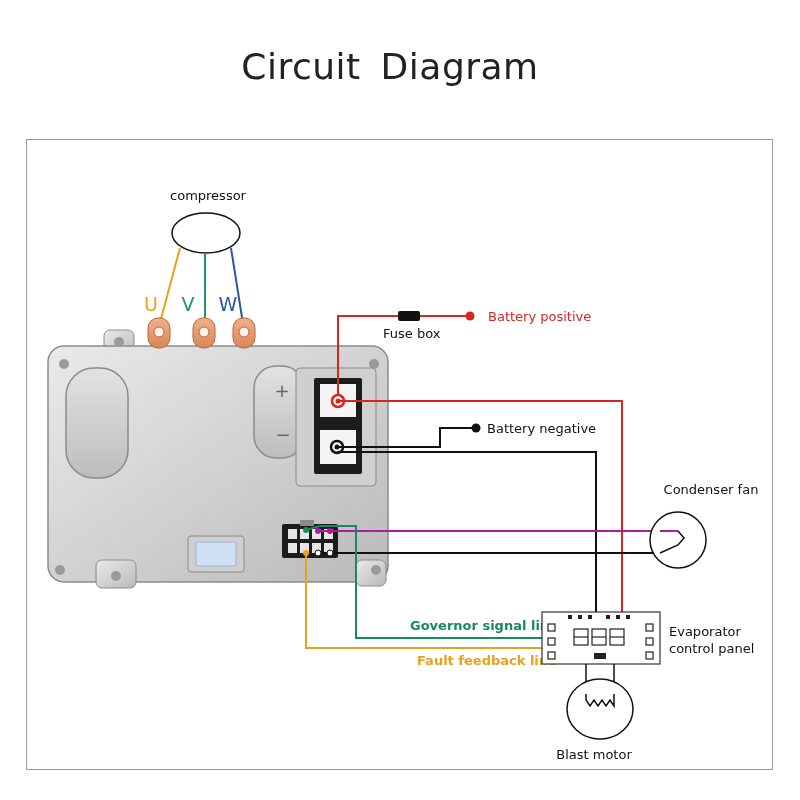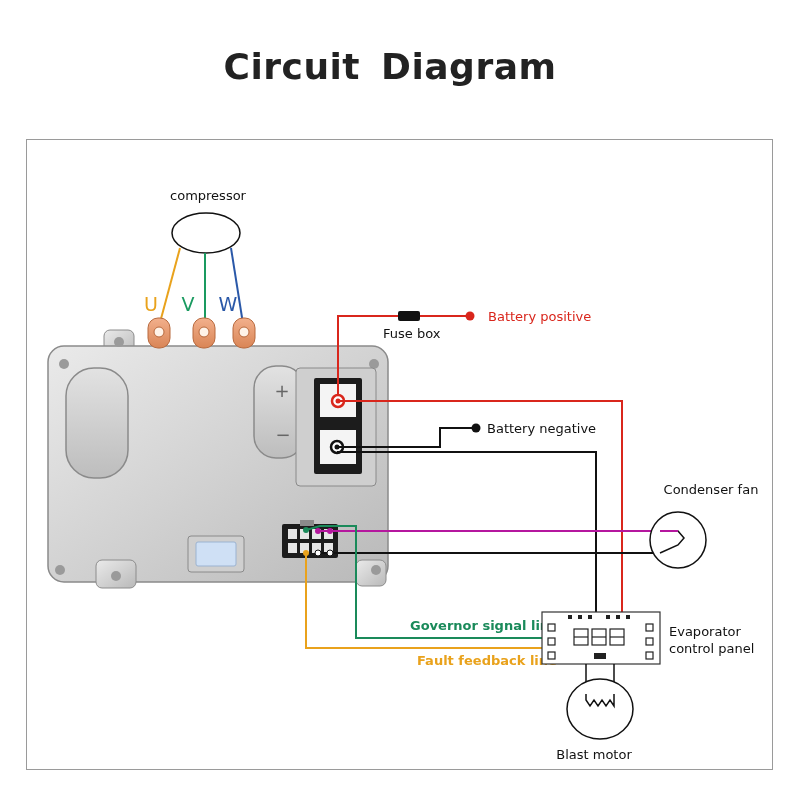--- a/index.html
+++ b/index.html
@@ -1,19 +1,19 @@
 <!DOCTYPE html>
 <html><head>
 <meta charset="utf-8">
 <style>
   html, body { margin: 0; padding: 0; background: #ffffff; }
   body { width: 800px; height: 800px; position: relative; overflow: hidden; font-family: "DejaVu Sans", sans-serif; }
   .title {
     position: absolute; left: 0; top: 46px; width: 780px; text-align: center;
-    font-family: "DejaVu Sans", sans-serif; font-size: 36px; font-weight: 700;
+    font-family: "DejaVu Sans", sans-serif; font-size: 36px; font-weight: 400;
     color: #222222; letter-spacing: 0.5px; word-spacing: 8px;
   }
   .frame {
     position: absolute; left: 26px; top: 139px; width: 747px; height: 631px;
     border: 1px solid #9a9a9a; box-sizing: border-box;
   }
   svg#diagram { position: absolute; left: 0; top: 0; }
   svg text { font-family: "DejaVu Sans", sans-serif; }
 </style>
 </head>

